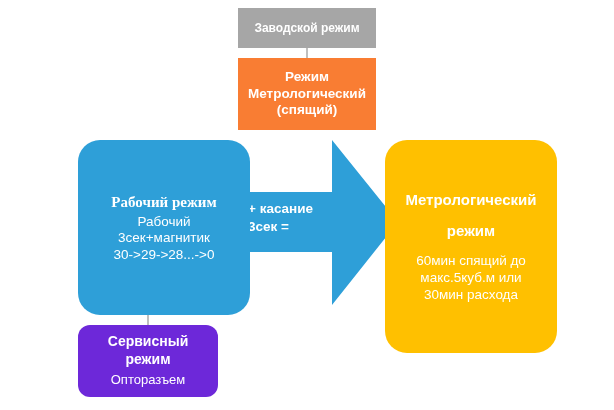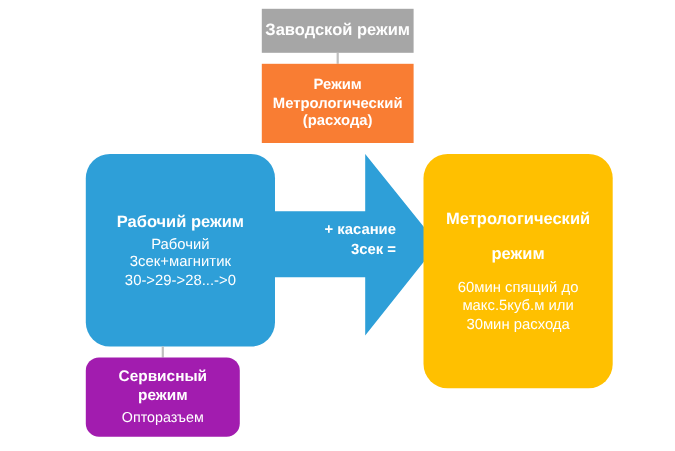--- a/index.html
+++ b/index.html
@@ -36,21 +36,21 @@
     font-weight: normal;
   }
 
   
   #factory-mode {
     left: 238px;
     top: 8px;
     width: 138px;
     height: 40px;
     background: #a6a6a6;
-    font-size: 15px;
+    font-size: 12px;
     font-weight: bold;
   }
 
   
   #transport-mode {
     left: 238px;
     top: 58px;
     width: 138px;
     height: 72px;
     background: #f97d33;
@@ -64,32 +64,33 @@
     top: 140px;
     width: 172px;
     height: 175px;
     background: #2e9fd8;
     border-radius: 22px;
     padding: 10px 8px 8px;
   }
   #working-mode .title {
     font-size: 15px;
     margin-bottom: 2px;
+    font-family: Liberation Serif, serif;
   }
   #working-mode .body {
     font-size: 13.5px;
   }
 
   
   #service-mode {
     left: 78px;
     top: 325px;
     width: 140px;
     height: 72px;
-    background: #a21caf;
+    background: #6d28d9;
     border-radius: 12px;
     padding: 6px;
   }
   #service-mode .title {
     font-size: 14px;
   }
   #service-mode .body {
     font-size: 13px;
     margin-top: 4px;
     text-align: center;
@@ -122,21 +123,21 @@
     height: 185px;
   }
   #transition-arrow svg {
     display: block;
   }
   #arrow-label {
     position: absolute;
     left: 248px;
     top: 200px;
     width: 112px;
-    text-align: right;
+    text-align: left;
     color: #ffffff;
     font-size: 13.5px;
     font-weight: bold;
     line-height: 1.35;
   }
 
   
   .connector {
     position: absolute;
     background: #bfbfbf;
@@ -161,21 +162,21 @@
 
   <div class="connector" id="conn-factory-transport"></div>
 
   <div class="node" id="factory-mode">
     <span class="title">Заводской режим</span>
   </div>
 
   <div class="node" id="transport-mode">
     <span class="title">Режим</span>
     <span class="title">Метрологический</span>
-    <span class="title">(расхода)</span>
+    <span class="title">(спящий)</span>
   </div>
 
   <div id="transition-arrow">
     <svg width="160" height="185" viewBox="0 0 160 185" xmlns="http://www.w3.org/2000/svg">
       <polygon points="0,62 92,62 92,10 158,92 92,175 92,122 0,122" fill="#2e9fd8"></polygon>
     </svg>
   </div>
 
   <div id="arrow-label">
     <div>+ касание</div>

